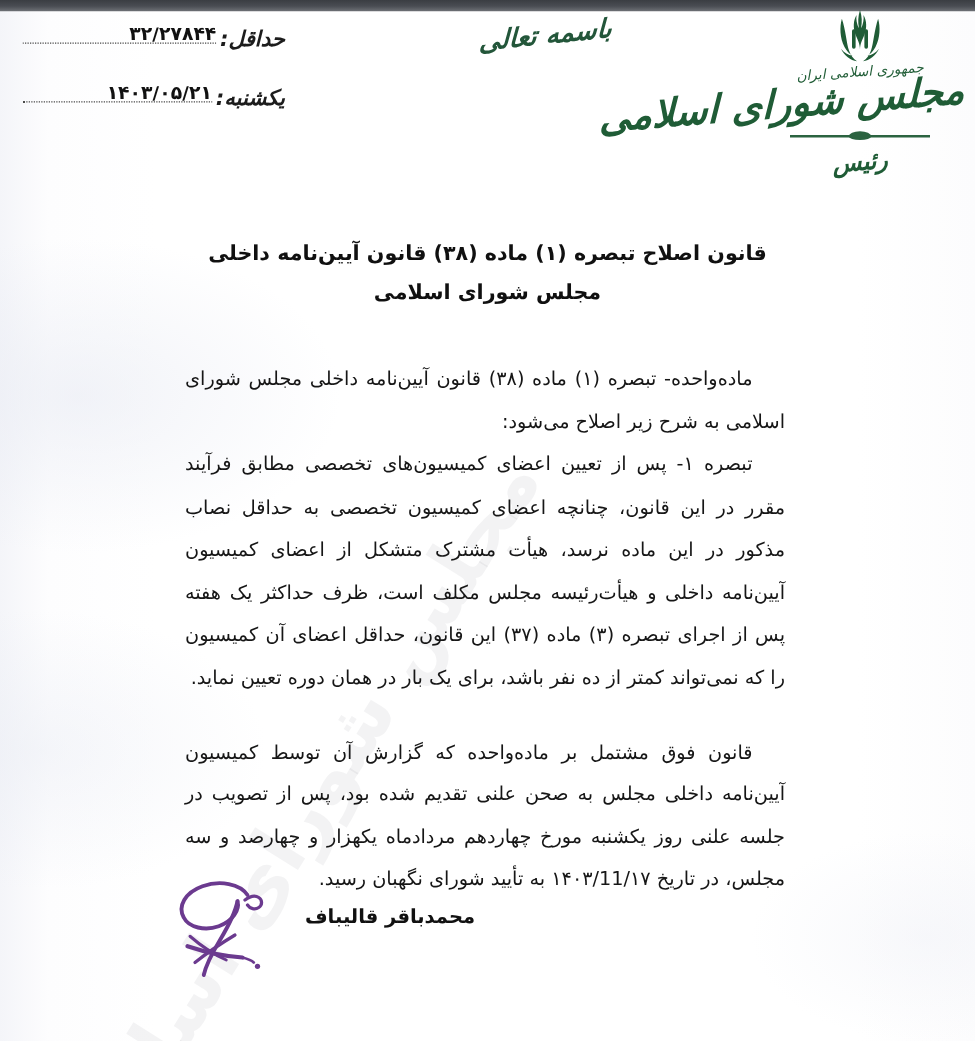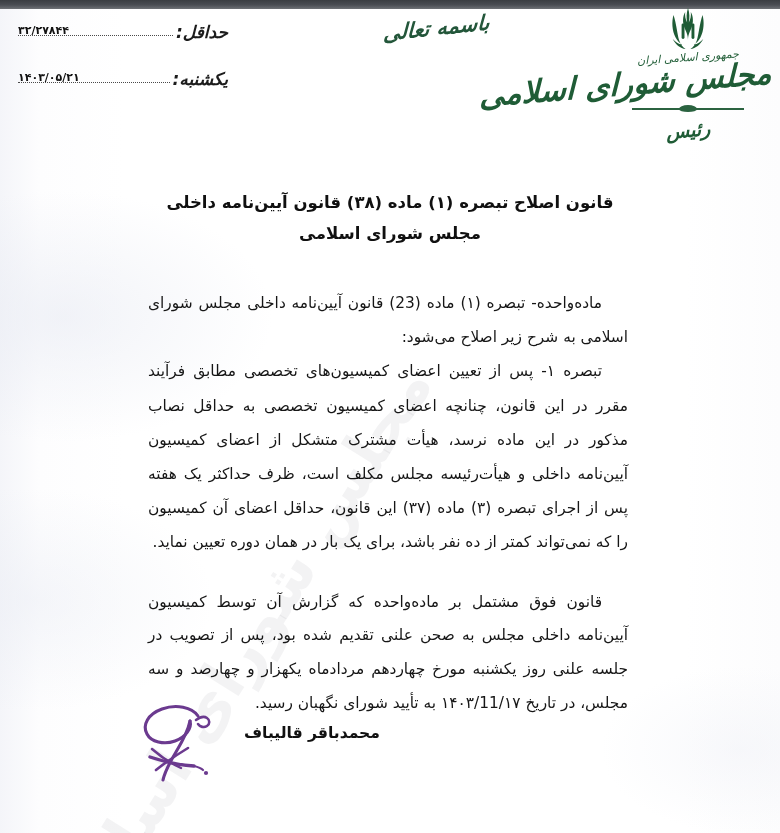--- a/index.html
+++ b/index.html
@@ -142,22 +142,22 @@
   .meta-line:before {
     content: "";
     position: absolute;
     bottom: 2px; left: 0; right: 0;
     border-bottom: 1.3px dotted #4a4a4a;
   }
   .meta-value {
     position: absolute;
     bottom: 1px;
     left: 0; right: 0;
-    text-align: left;
-    font-size: 11px;
+    text-align: right;
+    font-size: 15px;
     font-weight: 700;
     color: #111;
     background: transparent;
     letter-spacing: .3px;
     direction: ltr;
     unicode-bidi: plaintext;
   }
 
   
   .doc-title {
@@ -288,21 +288,21 @@
   </div>
 
   <div class="doc-title">
     <span class="ln">قانون اصلاح تبصره (۱) ماده (۳۸) قانون آیین‌نامه داخلی</span>
     <span class="ln">مجلس شورای اسلامی</span>
   </div>
 
   <div class="watermark">مجلس شورای اسلامی</div>
 
   <div class="body-wrap">
-    <p class="para lead">ماده‌واحده- تبصره (۱) ماده (23) قانون آیین‌نامه داخلی مجلس شورای اسلامی به شرح زیر اصلاح می‌شود:</p>
+    <p class="para lead">ماده‌واحده- تبصره (۱) ماده (۳۸) قانون آیین‌نامه داخلی مجلس شورای اسلامی به شرح زیر اصلاح می‌شود:</p>
     <p class="para">تبصره ۱- پس از تعیین اعضای کمیسیون‌های تخصصی مطابق فرآیند مقرر در این قانون، چنانچه اعضای کمیسیون تخصصی به حداقل نصاب مذکور در این ماده نرسد، هیأت مشترک متشکل از اعضای کمیسیون آیین‌نامه داخلی و هیأت‌رئیسه مجلس مکلف است، ظرف حداکثر یک هفته پس از اجرای تبصره (۳) ماده (۳۷) این قانون، حداقل اعضای آن کمیسیون را که نمی‌تواند کمتر از ده نفر باشد، برای یک بار در همان دوره تعیین نماید.</p>
     <p class="para closing">قانون فوق مشتمل بر ماده‌واحده که گزارش آن توسط کمیسیون آیین‌نامه داخلی مجلس به صحن علنی تقدیم شده بود، پس از تصویب در جلسه علنی روز یکشنبه مورخ چهاردهم مردادماه یکهزار و چهارصد و سه مجلس، در تاریخ ۱۴۰۳/11/۱۷ به تأیید شورای نگهبان رسید.</p>
   </div>
 
   <div class="signature-block">
     <div class="sig-name">محمدباقر قالیباف</div>
     <svg class="sig-mark" viewBox="0 0 96 92">
       <g fill="none" stroke="#6b3a8f" stroke-linecap="round" stroke-linejoin="round">
         <path d="M62 16 C56 7 40 4 26 9 C12 14 6 25 11 34 C15 42 28 45 39 41 C50 37 56 28 54 21" stroke-width="3.1"></path>
         <path d="M54 21 C52 31 46 42 40 52 C34 62 29 71 27 80" stroke-width="3.1"></path>

